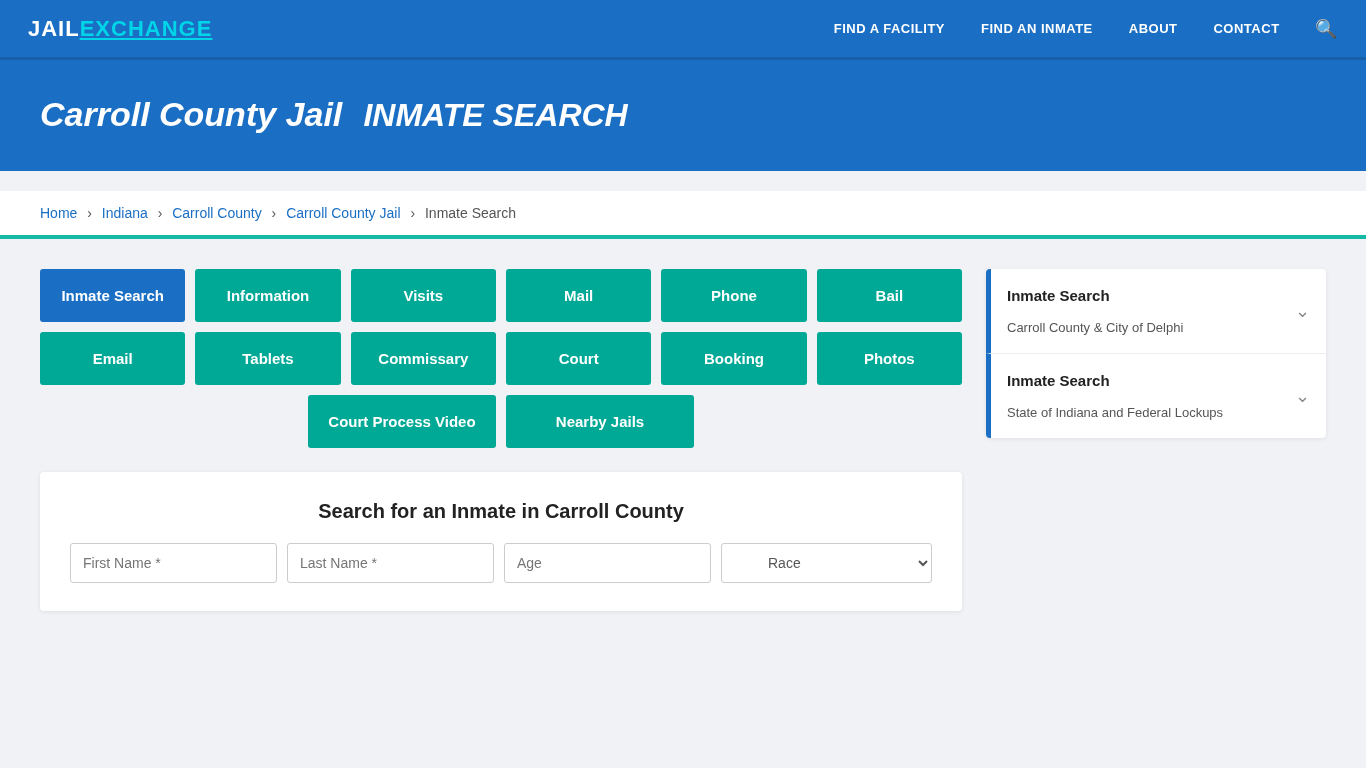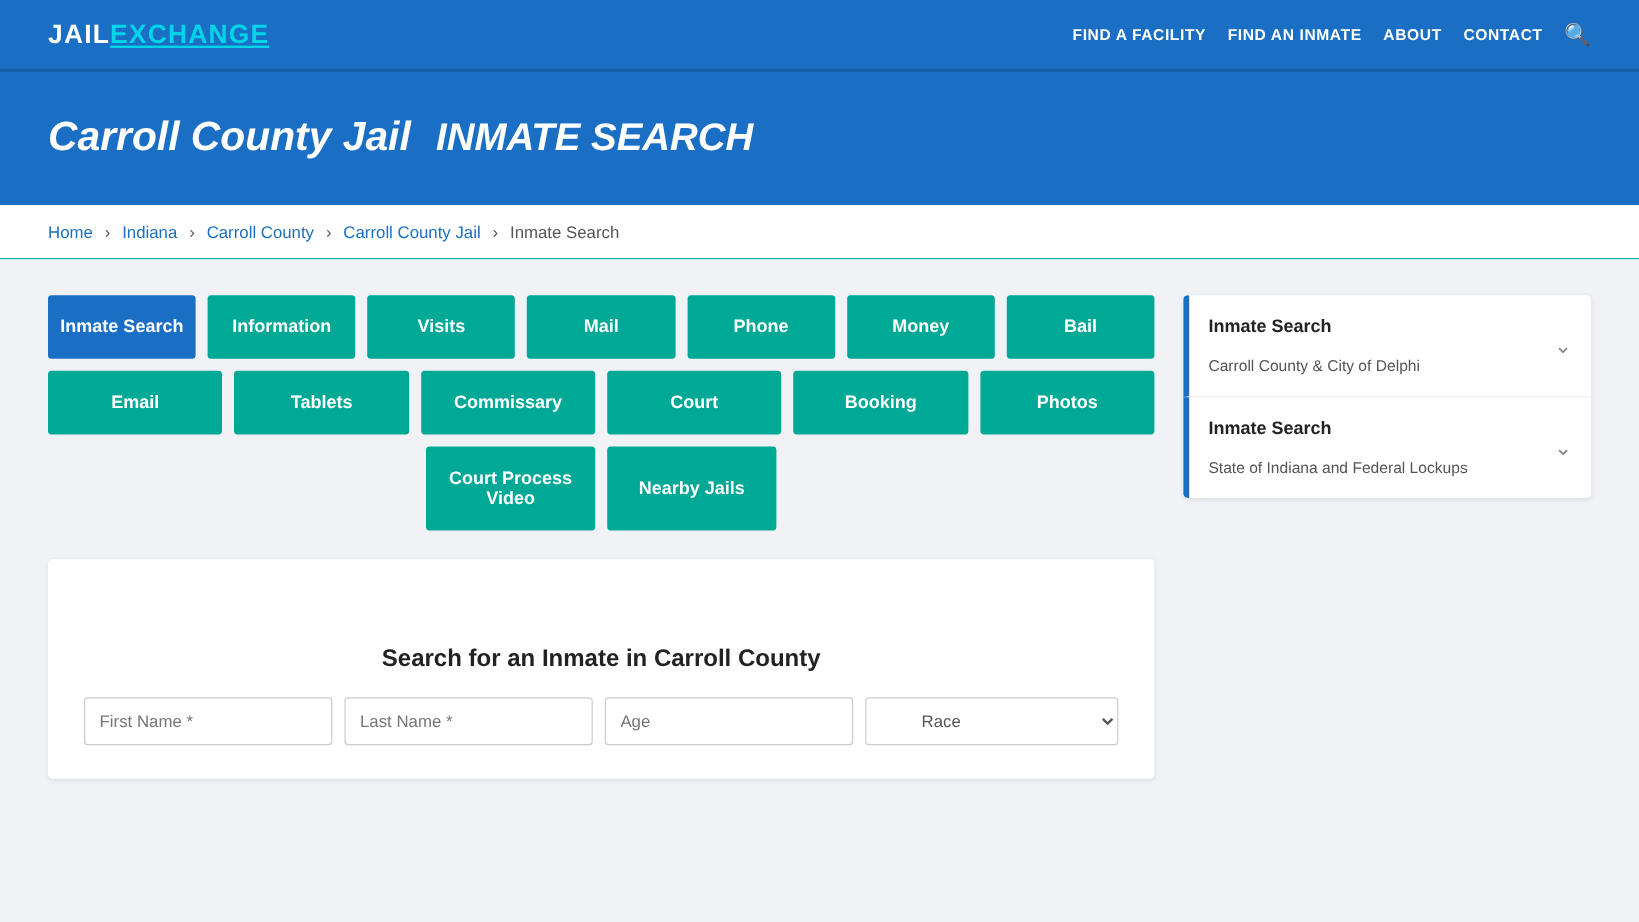--- a/index.html
+++ b/index.html
@@ -4,38 +4,38 @@
   <style>
     * { box-sizing: border-box; margin: 0; padding: 0; }
     body { font-family: Arial, sans-serif; background: #f0f2f5; color: #333; }
 
     
     .navbar {
       background: #1a6fc4;
       display: flex;
       align-items: center;
       justify-content: space-between;
-      padding: 0 40px;
+      padding: 0 28px;
       height: 60px;
       border-bottom: 3px solid #1560a8;
     }
     .logo {
       display: flex;
       align-items: center;
       font-size: 22px;
       font-weight: 900;
       color: #fff;
       letter-spacing: 1px;
     }
     .logo .jail { color: #fff; }
     .logo .exchange { color: #00d4e8; text-decoration: underline; }
     .nav-links {
       display: flex;
       align-items: center;
-      gap: 18px;
+      gap: 36px;
     }
     .nav-links a {
       color: #fff;
       text-decoration: none;
       font-size: 13px;
       font-weight: 700;
       letter-spacing: 0.5px;
       text-transform: uppercase;
     }
     .nav-search-icon {
@@ -58,21 +58,22 @@
       font-style: italic;
       font-weight: 700;
       font-size: 34px;
     }
 
     
     .breadcrumb {
       background: #fff;
       padding: 14px 40px;
       font-size: 14px;
-      border-bottom: 1px solid #14b8a6;
+      border-bottom: 4px solid #14b8a6;
+      margin-top: 20px;
     }
     .breadcrumb a {
       color: #1a6fc4;
       text-decoration: none;
     }
     .breadcrumb .sep {
       margin: 0 6px;
       color: #555;
     }
     .breadcrumb .current {
@@ -120,37 +121,36 @@
     }
 
     
     .btn-row-partial {
       display: flex;
       gap: 10px;
       justify-content: center;
     }
     .btn-row-partial .nav-btn {
       flex: none;
-      width: 141px;
+      width: 188px;
     }
 
     
     .search-box {
       background: #fff;
       border-radius: 4px;
       padding: 28px 30px;
       box-shadow: 0 1px 4px rgba(0,0,0,0.08);
     }
     .search-box h2 {
       font-size: 20px;
       font-weight: 700;
       text-align: center;
       margin-bottom: 20px;
       color: #222;
-      margin-top: 44px;
     }
     .search-fields {
       display: flex;
       gap: 10px;
     }
     .search-fields input,
     .search-fields select {
       flex: 1;
       padding: 10px 12px;
       border: 1px solid #ccc;
@@ -254,21 +254,20 @@
   <div class="left-col">
 
     <div class="nav-buttons">
 
       <div class="btn-row">
         <button class="nav-btn active">Inmate Search</button>
         <button class="nav-btn">Information</button>
         <button class="nav-btn">Visits</button>
         <button class="nav-btn">Mail</button>
         <button class="nav-btn">Phone</button>
-        <button class="nav-btn">Money</button>
         <button class="nav-btn">Bail</button>
       </div>
 
       <div class="btn-row">
         <button class="nav-btn">Email</button>
         <button class="nav-btn">Tablets</button>
         <button class="nav-btn">Commissary</button>
         <button class="nav-btn">Court</button>
         <button class="nav-btn">Booking</button>
         <button class="nav-btn">Photos</button>

